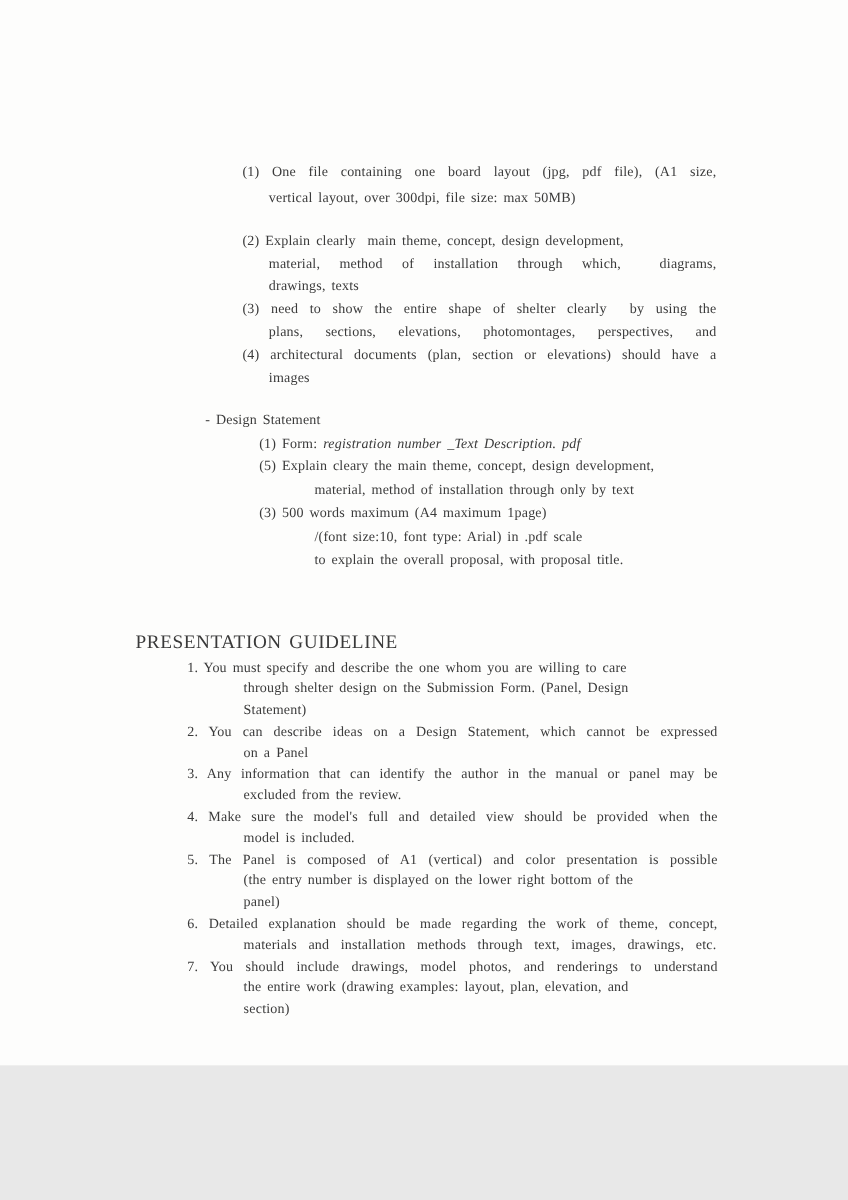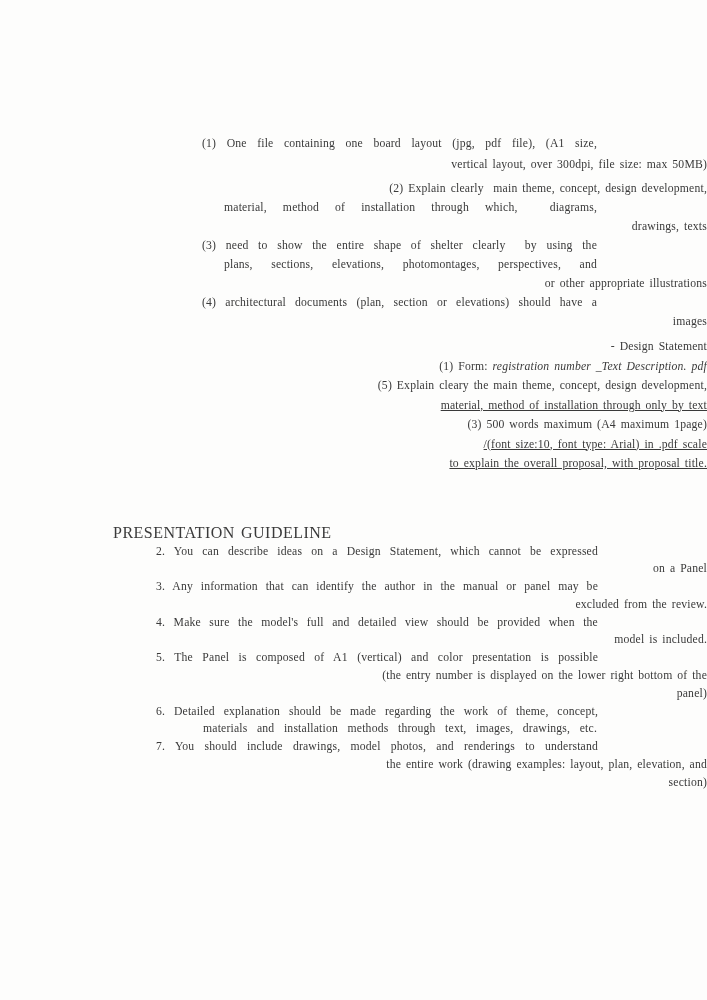--- a/index.html
+++ b/index.html
@@ -1,47 +1,47 @@
 <!DOCTYPE html>
 <html><head>
 <meta charset="utf-8">
 <style>
   html,body{margin:0;padding:0;background:#e8e8e8;}
   .page{
     position:relative;
-    width:707px;height:1000px;
+    width:707px;height:888px;
     margin:0 auto;
     background:#fdfdfc;
     font-family:"Liberation Serif","DejaVu Serif",serif;
     color:#3a3a3a;
     font-size:11.7px;
     letter-spacing:0.015em;
     word-spacing:0.15em;
     overflow:hidden;
     box-sizing:border-box;
     padding-top:134px;
   }
-  .line{white-space:pre-wrap;text-align:right;}
+  .line{white-space:pre-wrap;}
   
   .l2 {margin-left:202px;}
   .l2c{margin-left:224px;}
-  .l2d{margin-left:248px;text-decoration:underline;}
+  .l2d{margin-left:248px;}
   .lds{margin-left:157px;}
   .g1 {margin-left:156px;}
   .g1c{margin-left:203px;}
   
   .just{text-align:justify;text-align-last:justify;}
   .l2.just {width:395px;}
   .l2c.just{width:373px;}
   .g1.just {width:442px;}
   .g1c.just{width:394px;}
   
   .b1{line-height:20.5px;}
-  .b2{margin-top:4px;line-height:19px;font-family:Liberation Serif, serif;}
-  .design{margin-top:6px;line-height:19.5px;}
+  .b2{margin-top:16px;line-height:19px;font-family:Liberation Serif, serif;}
+  .design{margin-top:16px;line-height:19.5px;padding-left:14px;}
   .gh{
     margin:49px 0 0 113px;
     font-size:16px;font-weight:normal;
     line-height:20px;letter-spacing:0.03em;
   }
   .gitem{line-height:17.8px;}
   .gitem.first{margin-top:2px;}
   .it{font-style:italic;}
 </style>
 </head>
@@ -53,37 +53,41 @@
     <div class="line l2 just">(1) One file containing one board layout (jpg, pdf file), (A1 size,</div>
     <div class="line l2c">vertical layout, over 300dpi, file size: max 50MB)</div>
   </section>
 
   <section class="b2">
     <div class="line l2">(2) Explain clearly  main theme, concept, design development,</div>
     <div class="line l2c just">material, method of installation through which,  diagrams,</div>
     <div class="line l2c">drawings, texts</div>
     <div class="line l2 just">(3) need to show the entire shape of shelter clearly  by using the</div>
     <div class="line l2c just">plans, sections, elevations, photomontages, perspectives, and</div>
-    <div class="line l2c">or other appropriate illustrations</div>
     <div class="line l2 just">(4) architectural documents (plan, section or elevations) should have a</div>
     <div class="line l2c">images</div>
   </section>
 
   <section class="design">
     <div class="line lds">- Design Statement</div>
     <div class="line l2"><span>(1) Form: </span><span class="it">registration number _Text Description. pdf</span></div>
     <div class="line l2">(5) Explain cleary the main theme, concept, design development,</div>
     <div class="line l2d">material, method of installation through only by text</div>
     <div class="line l2">(3) 500 words maximum (A4 maximum 1page)</div>
     <div class="line l2d">/(font size:10, font type: Arial) in .pdf scale</div>
     <div class="line l2d">to explain the overall proposal, with proposal title.</div>
   </section>
 
   <h2 class="gh">PRESENTATION GUIDELINE</h2>
 
+  <section class="gitem first">
+    <div class="line g1">1. You must specify and describe the one whom you are willing to care</div>
+    <div class="line g1c">through shelter design on the Submission Form. (Panel, Design</div>
+    <div class="line g1c">Statement)</div>
+  </section>
 
   <section class="gitem">
     <div class="line g1 just">2. You can describe ideas on a Design Statement, which cannot be expressed</div>
     <div class="line g1c">on a Panel</div>
   </section>
 
   <section class="gitem">
     <div class="line g1 just">3. Any information that can identify the author in the manual or panel may be</div>
     <div class="line g1c">excluded from the review.</div>
   </section>

